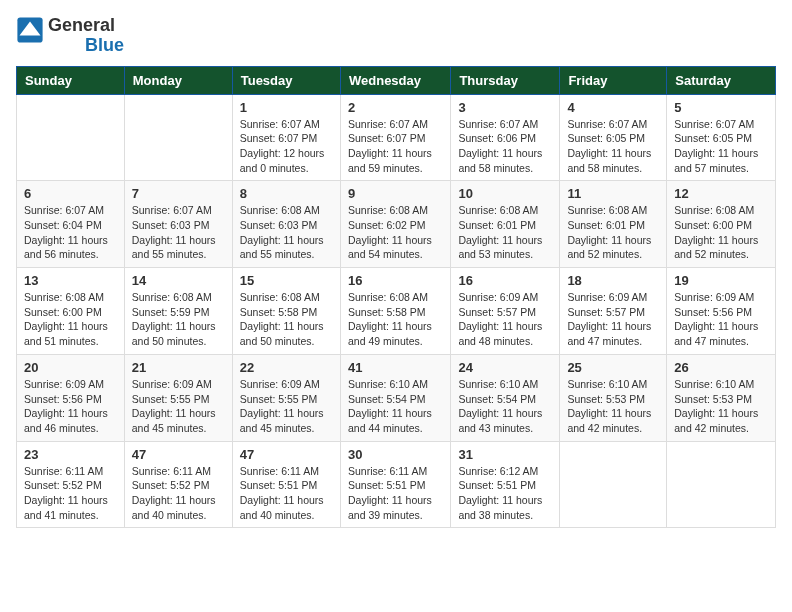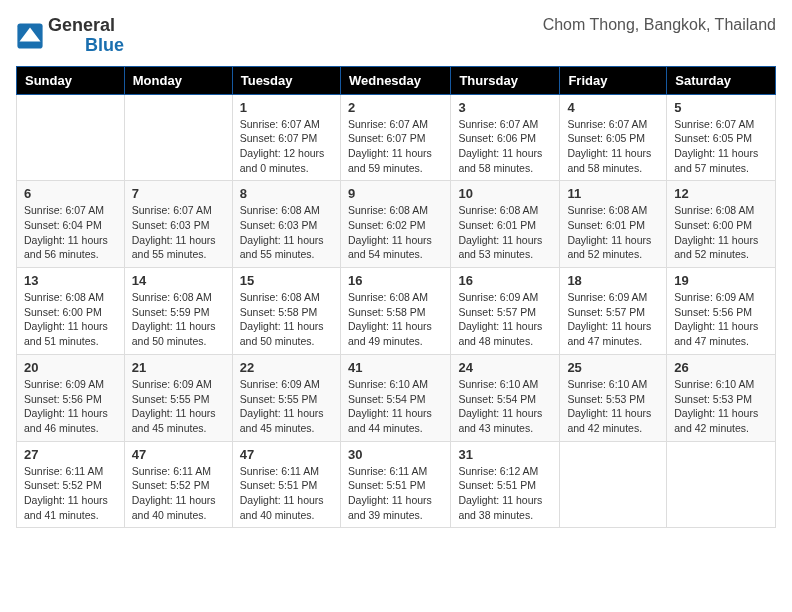--- a/index.html
+++ b/index.html
@@ -11,21 +11,20 @@
       padding: 16px;
     }
     .header {
       display: flex;
       justify-content: space-between;
       align-items: flex-start;
       margin-bottom: 10px;
     }
     .logo {
       display: flex;
-      align-items: center;
     }
     .logo-text {
       display: flex;
       flex-direction: column;
       font-size: 18px;
       font-weight: bold;
       line-height: 1.1;
     }
     .logo-general { color: #333; }
     .logo-blue { color: #1a6faf; margin-left: 37px; }
@@ -46,21 +45,21 @@
     .location {
       font-size: 16px;
       color: #555;
     }
     .calendar {
       width: 100%;
       border-collapse: collapse;
       border: 1px solid #ccc;
     }
     .calendar th {
-      background-color: #000000;
+      background-color: #14532d;
       color: white;
       text-align: left;
       padding: 6px 8px;
       font-size: 13px;
       border: 1px solid #1558a0;
     }
     .calendar td {
       vertical-align: top;
       padding: 5px 7px;
       border: 1px solid #ddd;
@@ -96,21 +95,20 @@
     <svg class="logo-icon" viewBox="0 0 40 40">
       <rect x="2" y="2" width="36" height="36" rx="4" fill="#1a6faf"></rect>
       <polygon points="20,8 35,28 5,28" fill="white"></polygon>
     </svg>
     <div class="logo-text">
       <span class="logo-general">General</span>
       <span class="logo-blue">Blue</span>
     </div>
   </div>
   <div class="title-block">
-    <div class="location">Chom Thong, Bangkok, Thailand</div>
   </div>
 </div>
 
 <table class="calendar">
   <thead>
     <tr>
       <th>Sunday</th>
       <th>Monday</th>
       <th>Tuesday</th>
       <th>Wednesday</th>
@@ -307,21 +305,21 @@
         <td>
           <span class="day-number">26</span>
           <div class="day-info">Sunrise: 6:10 AM
 Sunset: 5:53 PM
 Daylight: 11 hours
 and 42 minutes.</div>
         </td>
       </tr>
       <tr>
         <td>
-          <span class="day-number">27</span>
+          <span class="day-number">23</span>
           <div class="day-info">Sunrise: 6:11 AM
 Sunset: 5:52 PM
 Daylight: 11 hours
 and 41 minutes.</div>
         </td>
         <td>
           <span class="day-number">47</span>
           <div class="day-info">Sunrise: 6:11 AM
 Sunset: 5:52 PM
 Daylight: 11 hours

